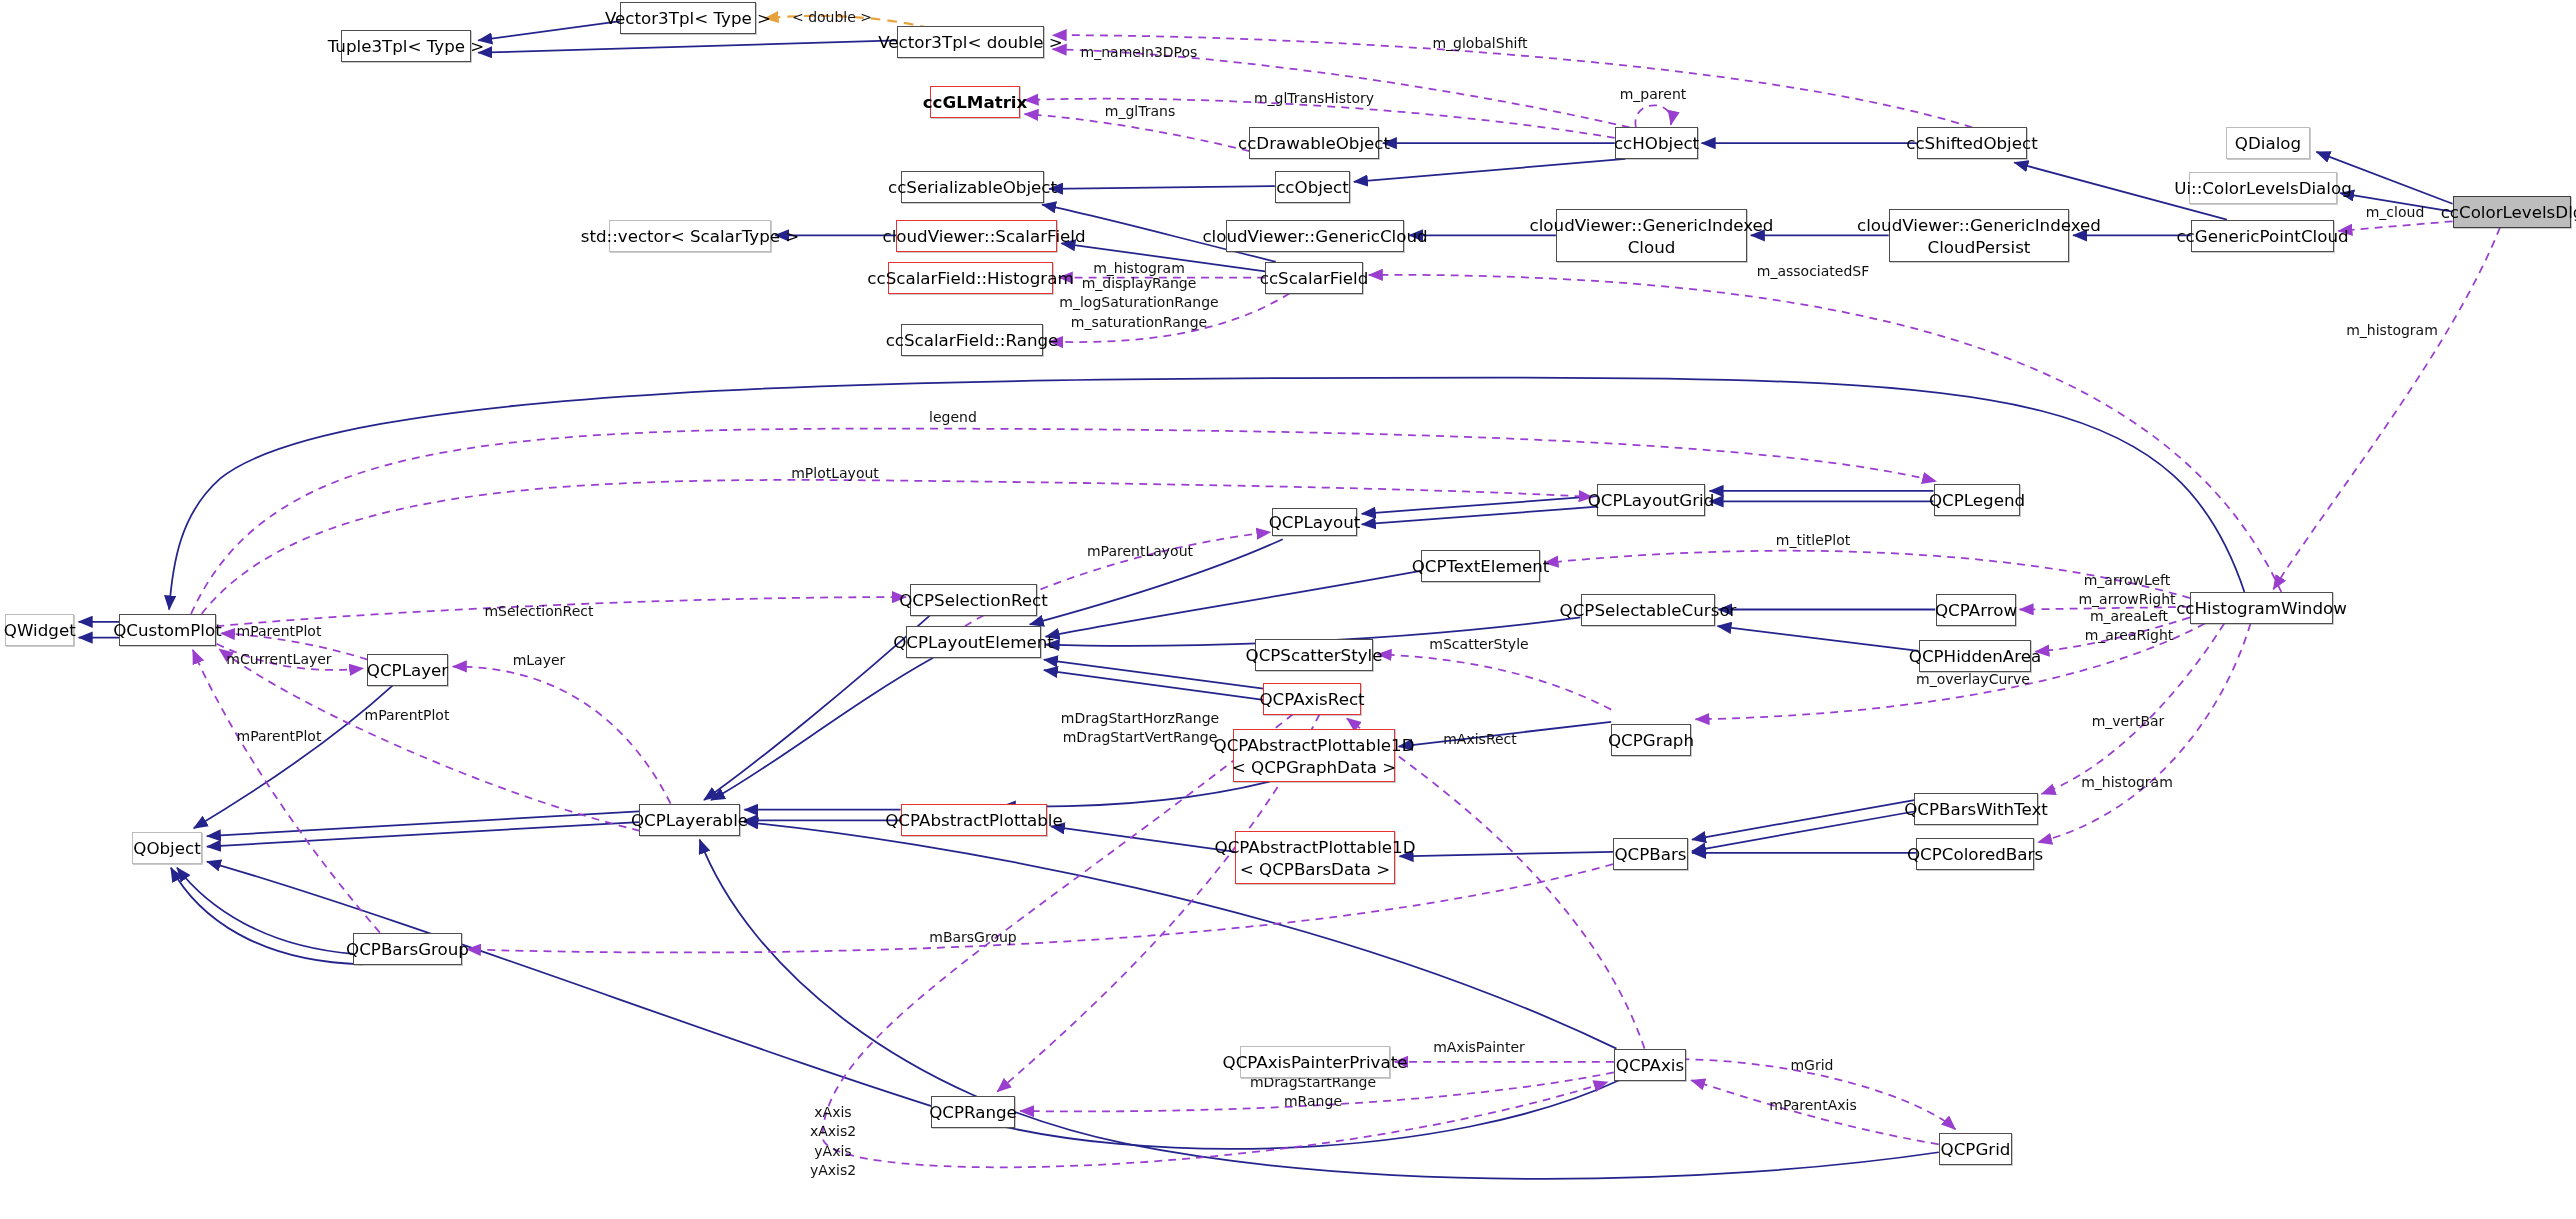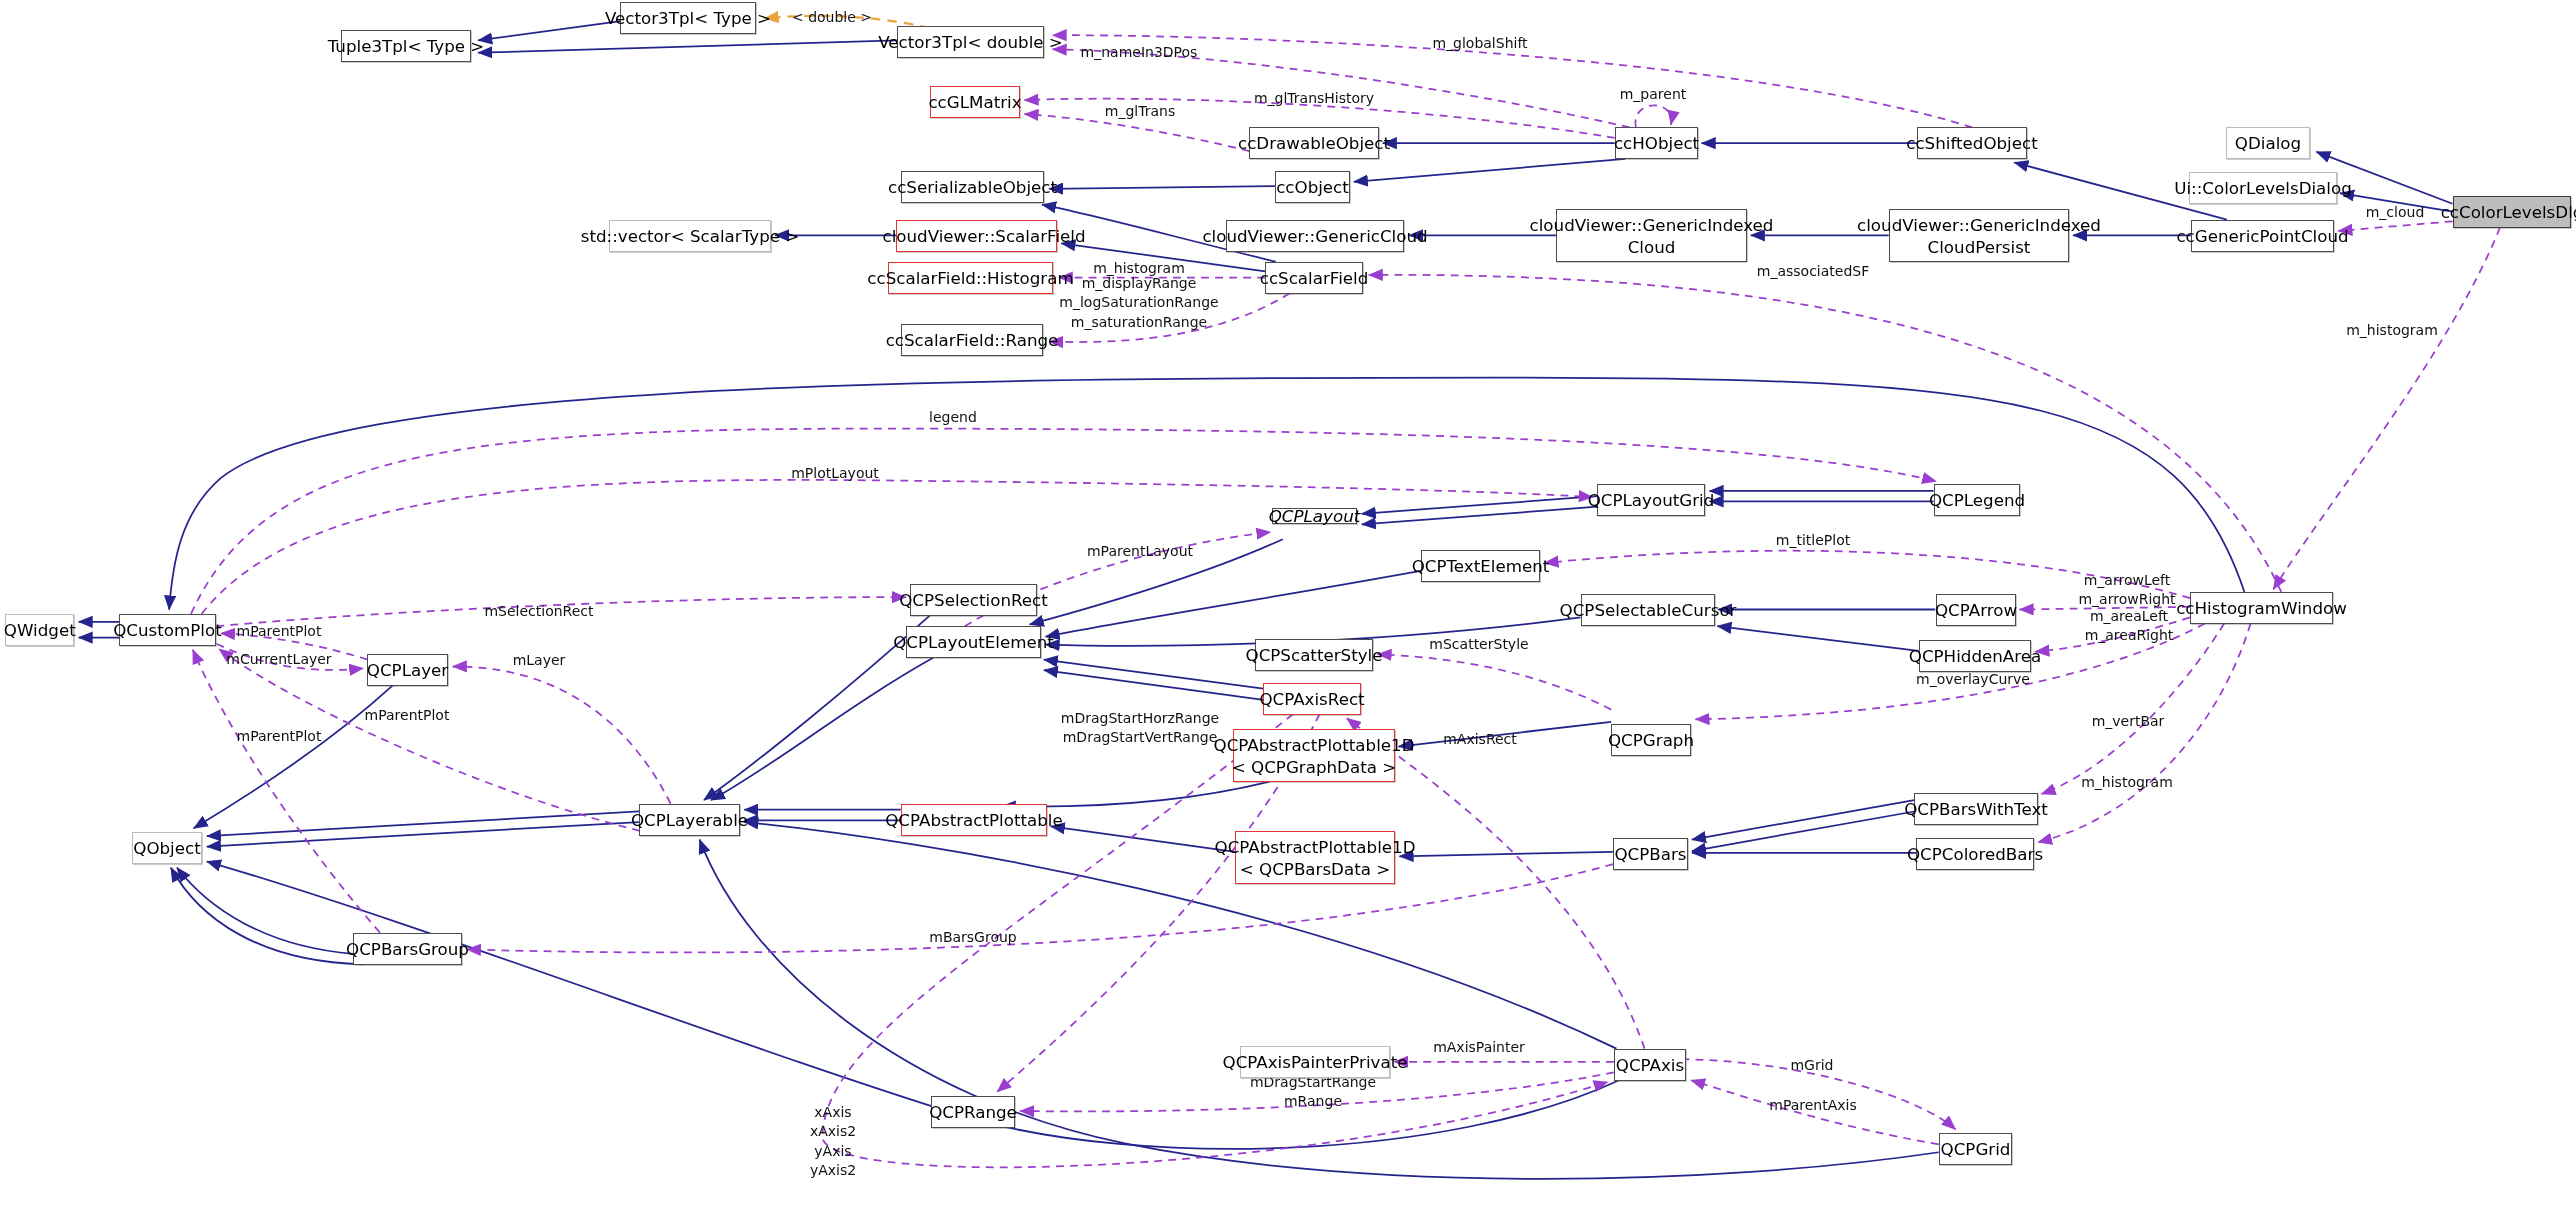--- a/index.html
+++ b/index.html
@@ -124,21 +124,21 @@
   <div id="nodes">
       <div class="node normal" style="left: 341px; top: 30px; width: 130px; height: 32px;">
         <span>Tuple3Tpl&lt; Type &gt;</span>
       </div>
       <div class="node normal" style="left: 620px; top: 1.8px; width: 136px; height: 32px;">
         <span>Vector3Tpl&lt; Type &gt;</span>
       </div>
       <div class="node normal" style="left: 897px; top: 25.5px; width: 147px; height: 32px;">
         <span>Vector3Tpl&lt; double &gt;</span>
       </div>
-      <div class="node red" style="left: 930px; top: 86px; width: 90px; height: 32px;">
+      <div class="node red" style="left: 930px; top: 86px; width: 90px; height: 32px; font-weight: bold;">
         <span>ccGLMatrix</span>
       </div>
       <div class="node normal" style="left: 1249px; top: 127px; width: 130px; height: 32px;">
         <span>ccDrawableObject</span>
       </div>
       <div class="node normal" style="left: 1615px; top: 127px; width: 83px; height: 32px;">
         <span>ccHObject</span>
       </div>
       <div class="node normal" style="left: 1917px; top: 127px; width: 110px; height: 32px;">
         <span>ccShiftedObject</span>
@@ -195,21 +195,21 @@
       </div>
       <div class="node normal" style="left: 367px; top: 654px; width: 81px; height: 32px;">
         <span>QCPLayer</span>
       </div>
       <div class="node normal" style="left: 910px; top: 584px; width: 127px; height: 32px;">
         <span>QCPSelectionRect</span>
       </div>
       <div class="node normal" style="left: 906px; top: 626px; width: 135px; height: 32px;">
         <span>QCPLayoutElement</span>
       </div>
-      <div class="node normal" style="left: 1272px; top: 508px; width: 85px; height: 16px; font-style: italic;">
+      <div class="node normal" style="left: 1272px; top: 508px; width: 85px; height: 28px;">
         <span>QCPLayout</span>
       </div>
       <div class="node normal" style="left: 1597px; top: 484px; width: 108px; height: 32px;">
         <span>QCPLayoutGrid</span>
       </div>
       <div class="node normal" style="left: 1934px; top: 484px; width: 86px; height: 32px;">
         <span>QCPLegend</span>
       </div>
       <div class="node normal" style="left: 1421px; top: 550px; width: 119px; height: 32px;">
         <span>QCPTextElement</span>

